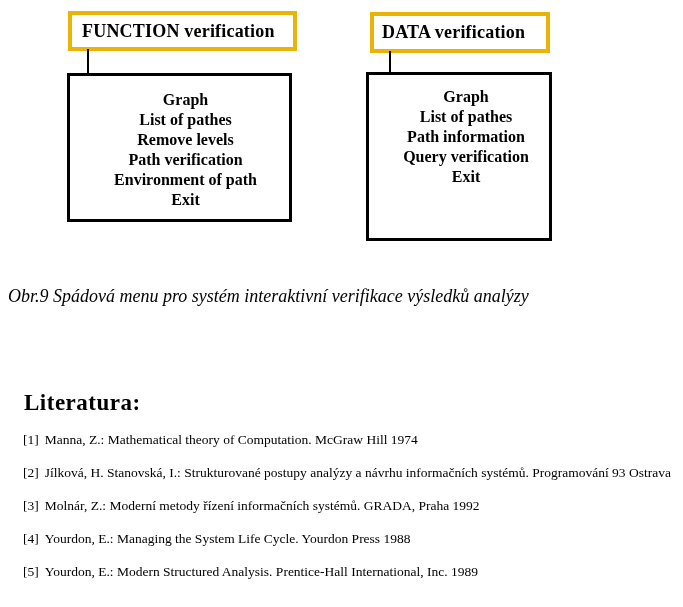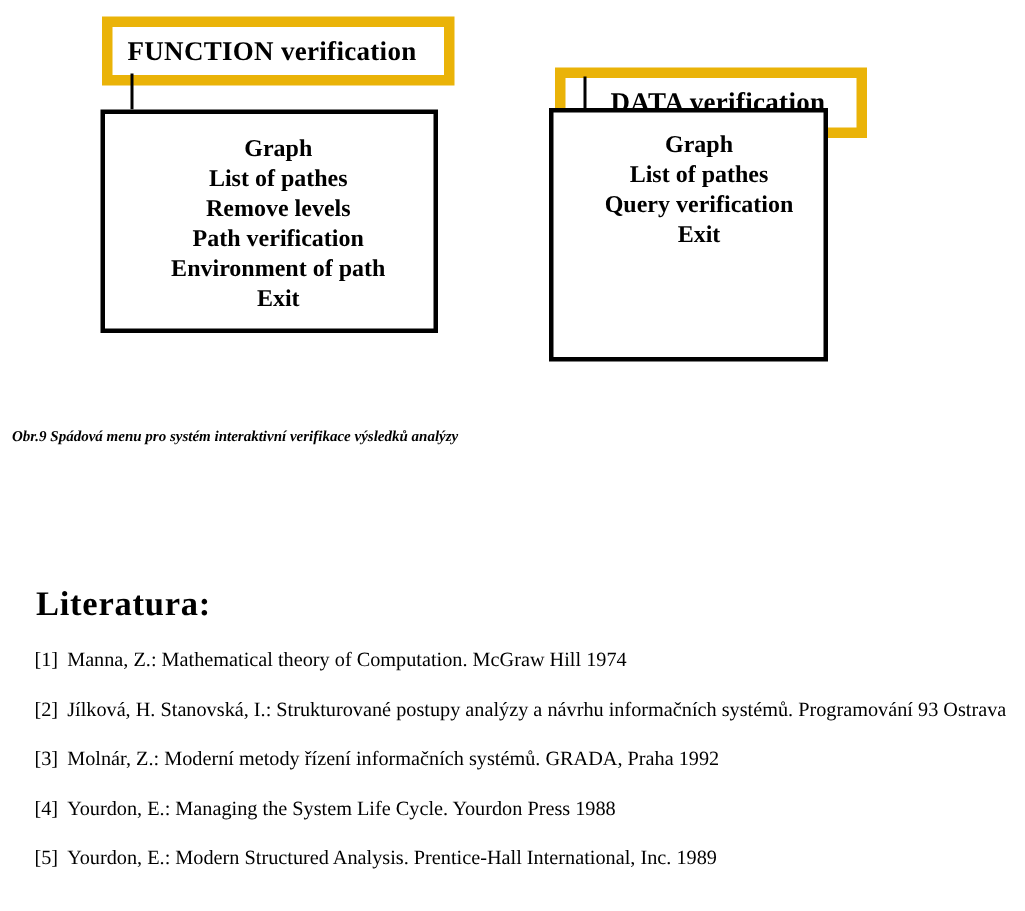--- a/index.html
+++ b/index.html
@@ -10,30 +10,30 @@
   body {
     width: 683px;
     height: 607px;
     position: relative;
     font-family: "Liberation Serif", "DejaVu Serif", serif;
     color: #000000;
     overflow: hidden;
   }
   .titlebox {
     position: absolute;
-    border: 7px solid #eab308;
+    border: 4px solid #eab308;
     background: #fff;
     display: flex;
     align-items: center;
     font-weight: bold;
     font-size: 18px;
     letter-spacing: 0.2px;
   }
   .titlebox.fn { left: 68px; top: 11px; width: 211px; height: 32px; padding-left: 10px; }
-  .titlebox.dt { left: 370px; top: 12px; width: 164px; height: 33px; padding-left: 30px; margin-top: 33px; }
+  .titlebox.dt { left: 370px; top: 12px; width: 164px; height: 33px; padding-left: 8px; }
   .connector {
     position: absolute;
     width: 2px;
     background: #000;
   }
   .connector.c1 { left: 87px; top: 49px; height: 24px; }
   .connector.c2 { left: 389px; top: 51px; height: 21px; }
   .menubox {
     position: absolute;
     border: 3px solid #000;
@@ -44,23 +44,22 @@
     text-align: center;
   }
   .menubox.fn { left: 67px; top: 73px; width: 207px; height: 129px; padding: 14px 0 0 12px; }
   .menubox.dt { left: 366px; top: 72px; width: 166px; height: 151px; padding: 12px 0 0 14px; }
   .menu-item { white-space: nowrap; }
   .caption {
     position: absolute;
     left: 8px;
     top: 286px;
     font-style: italic;
-    font-size: 10px;
+    font-size: 18px;
     white-space: nowrap;
-    font-weight: bold;
   }
   .lit-heading {
     position: absolute;
     left: 8px;
     top: 374px;
     margin: 16px;
     font-weight: bold;
     font-size: 23px;
     letter-spacing: 0.5px;
   }
@@ -97,20 +96,21 @@
     <div class="menu-item">Exit</div>
   </div>
 
   <div class="titlebox dt">
     <span>DATA verification</span>
   </div>
   <div class="connector c2"></div>
   <div class="menubox dt">
     <div class="menu-item">Graph</div>
     <div class="menu-item">List of pathes</div>
+    <div class="menu-item">Path information</div>
     <div class="menu-item">Query verification</div>
     <div class="menu-item">Exit</div>
   </div>
 
   <div class="caption">Obr.9 Spádová menu pro systém interaktivní verifikace výsledků analýzy</div>
 
   <h2 class="lit-heading">Literatura:</h2>
 
   <div class="refs">
     <div class="ref">

